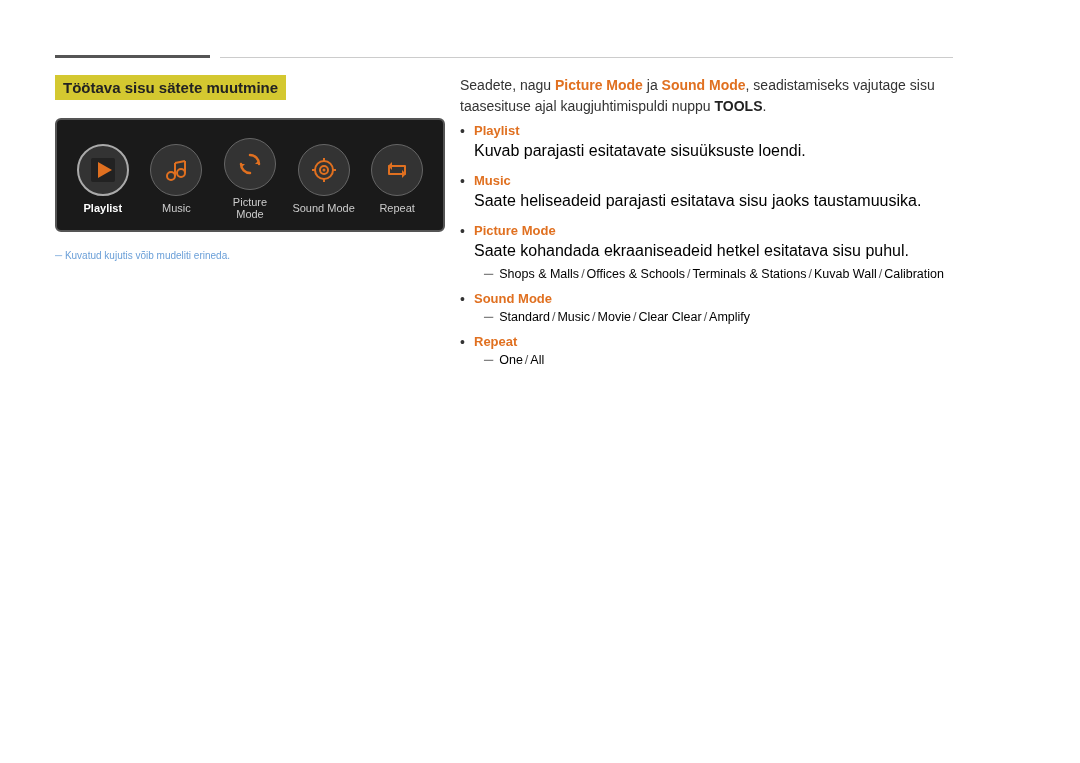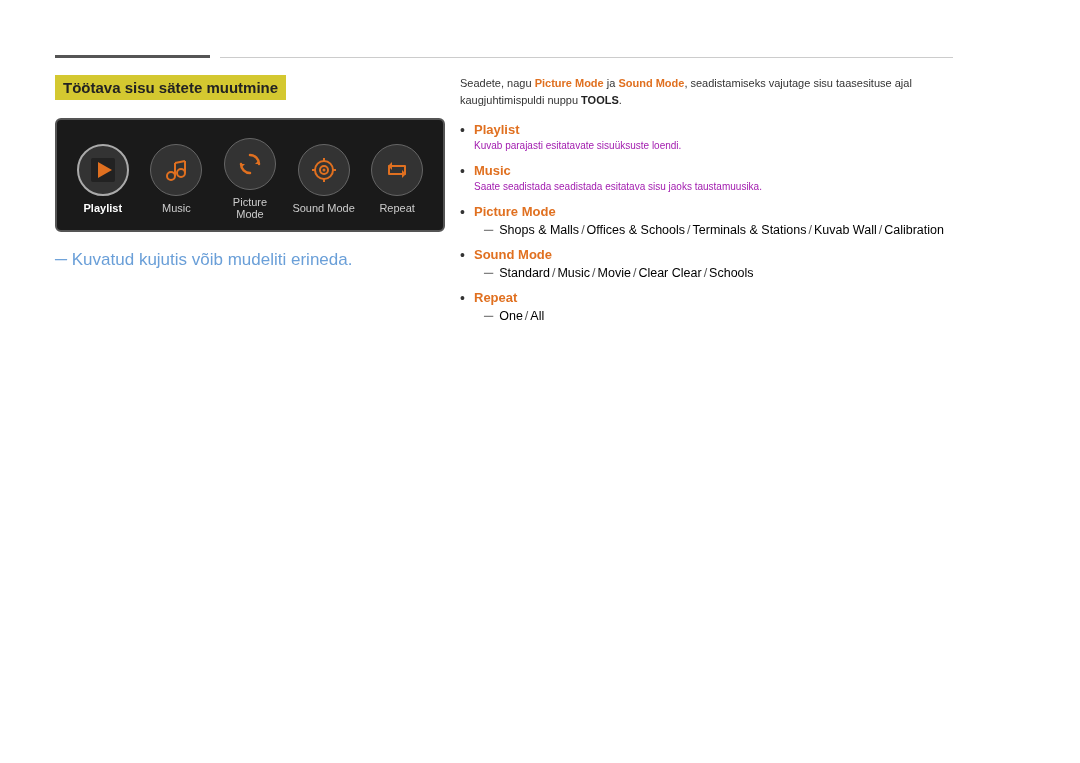--- a/index.html
+++ b/index.html
@@ -102,41 +102,41 @@
       color: #ccc;
       text-align: center;
     }
 
     .player-item.active .player-label {
       color: #fff;
       font-weight: bold;
     }
 
     .note-text {
-      font-size: 17px;
+      font-size: 10px;
       color: #6a9fd8;
       margin-top: 18px;
     }
     .note-text::before {
       content: '─  ';
     }
 
     
     .right-column {
       position: absolute;
       top: 75px;
       left: 460px;
       right: 55px;
     }
 
     .intro-text {
-      font-size: 11px;
+      font-size: 14px;
       color: #333;
       line-height: 1.5;
-      margin-bottom: 14px;
+      margin-bottom: 6px;
     }
 
     .intro-text .highlight-orange {
       color: #e07020;
       font-weight: bold;
     }
 
     .intro-text .highlight-bold {
       font-weight: bold;
       color: #222;
@@ -162,22 +162,22 @@
       font-size: 14px;
     }
 
     .feature-name {
       color: #e07020;
       font-weight: bold;
       font-size: 13px;
     }
 
     .feature-desc {
-      color: #a21caf;
-      font-size: 10px;
+      color: #000000;
+      font-size: 16px;
       line-height: 1.5;
       margin-top: 1px;
     }
 
     .sub-options {
       margin-top: 3px;
       padding-left: 10px;
       font-size: 12.5px;
       color: #333;
       display: flex;
@@ -299,25 +299,26 @@
 
     <ul class="feature-list">
 
       <li>
         <div class="feature-name">Playlist</div>
         <div class="feature-desc">Kuvab parajasti esitatavate sisuüksuste loendi.</div>
       </li>
 
       <li>
         <div class="feature-name">Music</div>
-        <div class="feature-desc">Saate seadistada seadistada esitatava sisu jaoks taustamuusika.</div>
+        <div class="feature-desc">Saate heliseadeid parajasti esitatava sisu jaoks taustamuusika.</div>
       </li>
 
       <li>
         <div class="feature-name">Picture Mode</div>
+        <div class="feature-desc">Saate kohandada ekraaniseadeid hetkel esitatava sisu puhul.</div>
         <div class="sub-options">
           <span class="sub-dash">─</span>
           <span class="sub-link">Shops &amp; Malls</span>
           <span class="sub-sep"> / </span>
           <span class="sub-link">Offices &amp; Schools</span>
           <span class="sub-sep"> / </span>
           <span class="sub-link">Terminals &amp; Stations</span>
           <span class="sub-sep"> / </span>
           <span class="sub-link">Kuvab Wall</span>
           <span class="sub-sep"> / </span>
@@ -330,21 +331,21 @@
         <div class="sub-options">
           <span class="sub-dash">─</span>
           <span class="sub-link">Standard</span>
           <span class="sub-sep"> / </span>
           <span class="sub-link">Music</span>
           <span class="sub-sep"> / </span>
           <span class="sub-link">Movie</span>
           <span class="sub-sep"> / </span>
           <span class="sub-link">Clear Clear</span>
           <span class="sub-sep"> / </span>
-          <span class="sub-link">Schools</span>
+          <span class="sub-link">Amplify</span>
         </div>
       </li>
 
       <li>
         <div class="feature-name">Repeat</div>
         <div class="sub-options">
           <span class="sub-dash">─</span>
           <span class="sub-link">One</span>
           <span class="sub-sep"> / </span>
           <span class="sub-link">All</span>

